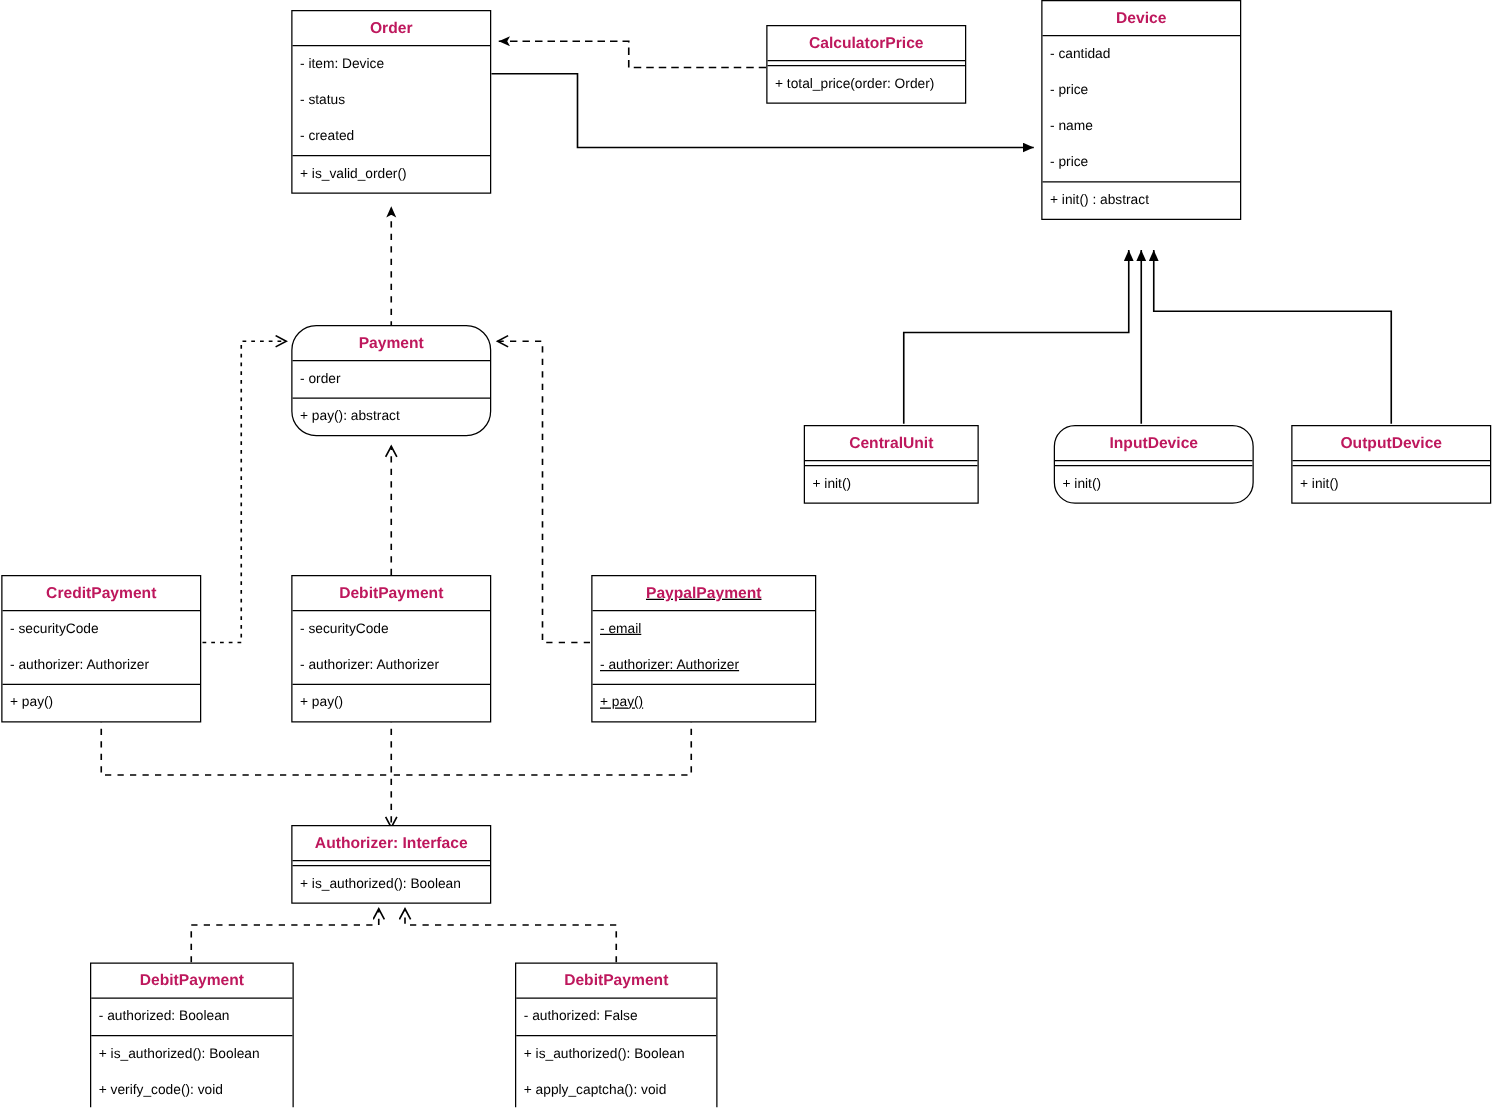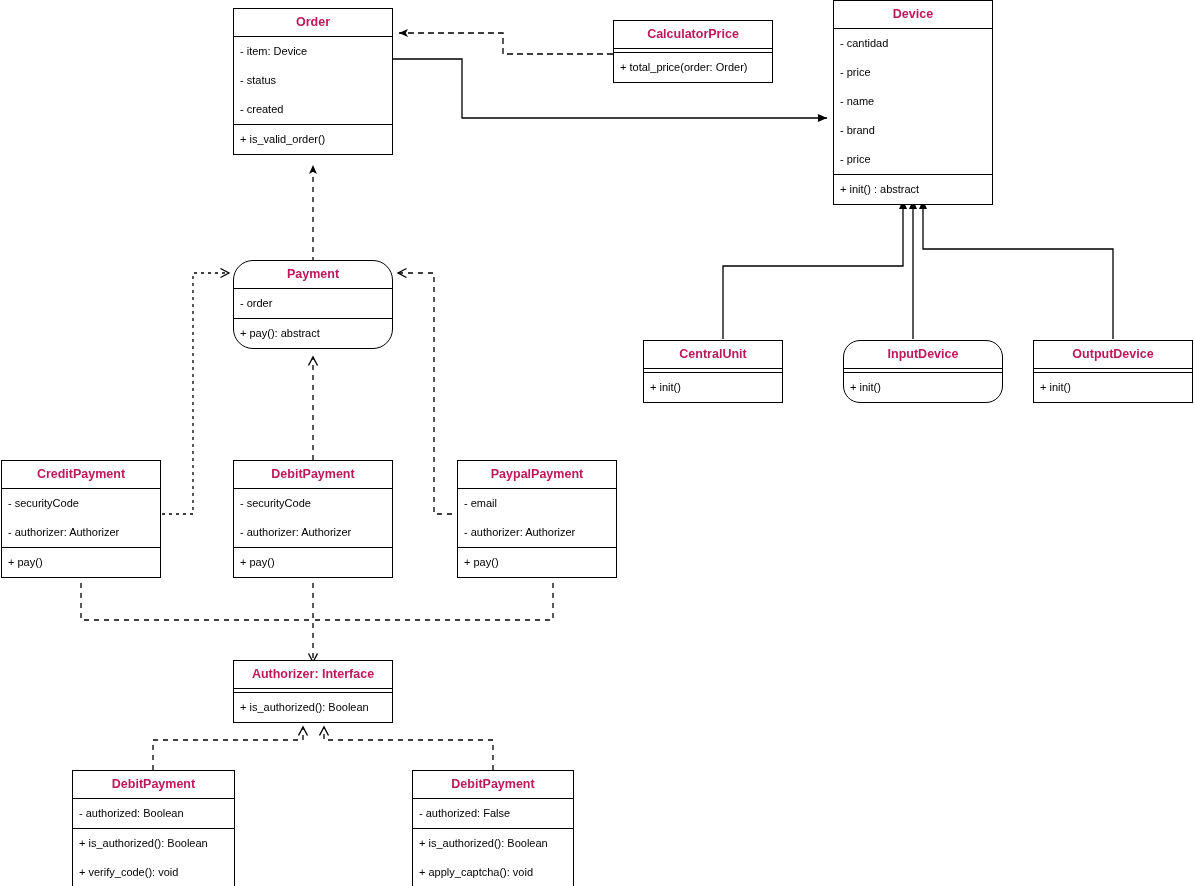--- a/index.html
+++ b/index.html
@@ -126,21 +126,20 @@
       <div class="uml-row">+ total_price(order: Order)</div>
     </div>
   </div>
 
   <div class="uml-class" style="left:833px; top:0px; width:160px;">
     <div class="uml-title">Device</div>
     <div class="uml-section">
       <div class="uml-row">- cantidad</div>
       <div class="uml-row">- price</div>
       <div class="uml-row">- name</div>
-      <div class="uml-row">- brand</div>
       <div class="uml-row">- price</div>
     </div>
     <div class="uml-section last">
       <div class="uml-row">+ init() : abstract</div>
     </div>
   </div>
 
   <div class="uml-class" style="left:643px; top:340px; width:140px;">
     <div class="uml-title">CentralUnit</div>
     <div class="uml-section empty"></div>
@@ -190,21 +189,21 @@
     <div class="uml-title">DebitPayment</div>
     <div class="uml-section">
       <div class="uml-row">- securityCode</div>
       <div class="uml-row">- authorizer: Authorizer</div>
     </div>
     <div class="uml-section last">
       <div class="uml-row">+ pay()</div>
     </div>
   </div>
 
-  <div class="uml-class" style="left:457px; top:460px; width:160px;">
+  <div class="uml-class" style="left:473px; top:460px; width:180px;text-decoration:underline;">
     <div class="uml-title">PaypalPayment</div>
     <div class="uml-section">
       <div class="uml-row">- email</div>
       <div class="uml-row">- authorizer: Authorizer</div>
     </div>
     <div class="uml-section last">
       <div class="uml-row">+ pay()</div>
     </div>
   </div>
 

